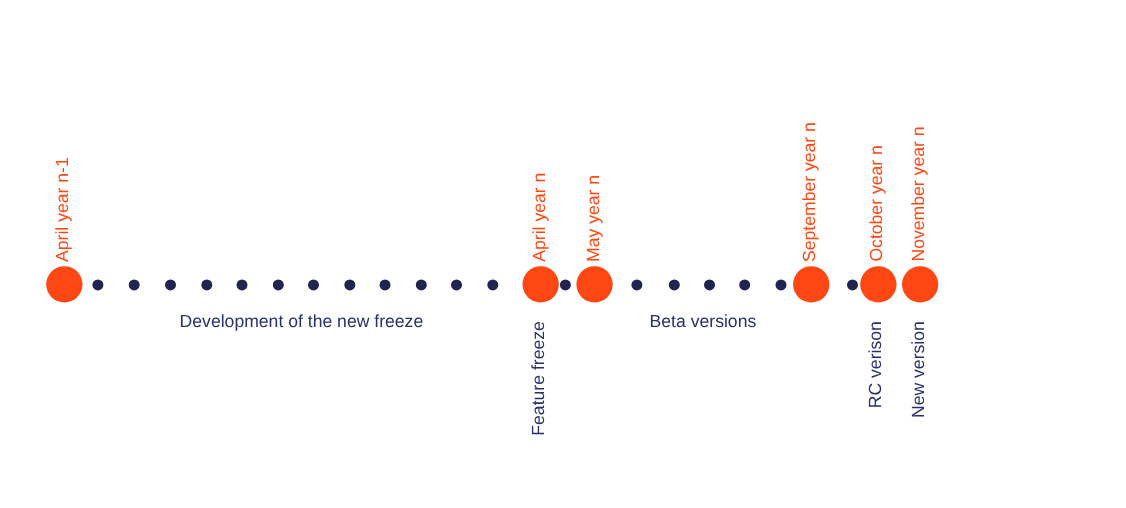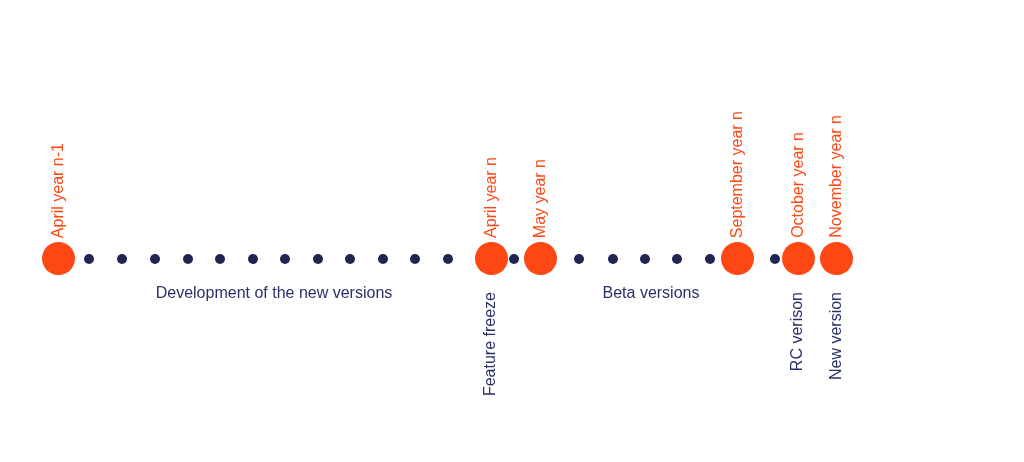--- a/index.html
+++ b/index.html
@@ -90,19 +90,19 @@
     </div>
   <div>
       <div class="milestone-label" style="left: 58px; color: rgb(255, 71, 19);">April year n-1</div>
       <div class="milestone-label" style="left: 491px; color: rgb(255, 71, 19);">April year n</div>
       <div class="milestone-label" style="left: 540px; color: rgb(255, 71, 19);">May year n</div>
       <div class="milestone-label" style="left: 737px; color: rgb(255, 71, 19);">September year n</div>
       <div class="milestone-label" style="left: 798px; color: rgb(255, 71, 19);">October year n</div>
       <div class="milestone-label" style="left: 836px; color: rgb(255, 71, 19);">November year n</div>
     </div>
   <div>
-      <div class="phase-label-h" style="left: 274px; color: rgb(42, 48, 104);">Development of the new versions</div>
-      <div class="phase-label-h" style="left: 639px; color: rgb(42, 48, 104); margin-left: 12px;">Beta versions</div>
+      <div class="phase-label-h" style="left: 274px; color: rgb(42, 48, 104);">Development of the new freeze</div>
+      <div class="phase-label-h" style="left: 639px; color: rgb(42, 48, 104);">Beta versions</div>
       <div class="phase-label-v" style="left: 490px; color: rgb(42, 48, 104);">Feature freeze</div>
       <div class="phase-label-v" style="left: 797px; color: rgb(42, 48, 104);">RC verison</div>
       <div class="phase-label-v" style="left: 836px; color: rgb(42, 48, 104);">New version</div>
     </div>
 </div>
 
 </body></html>

